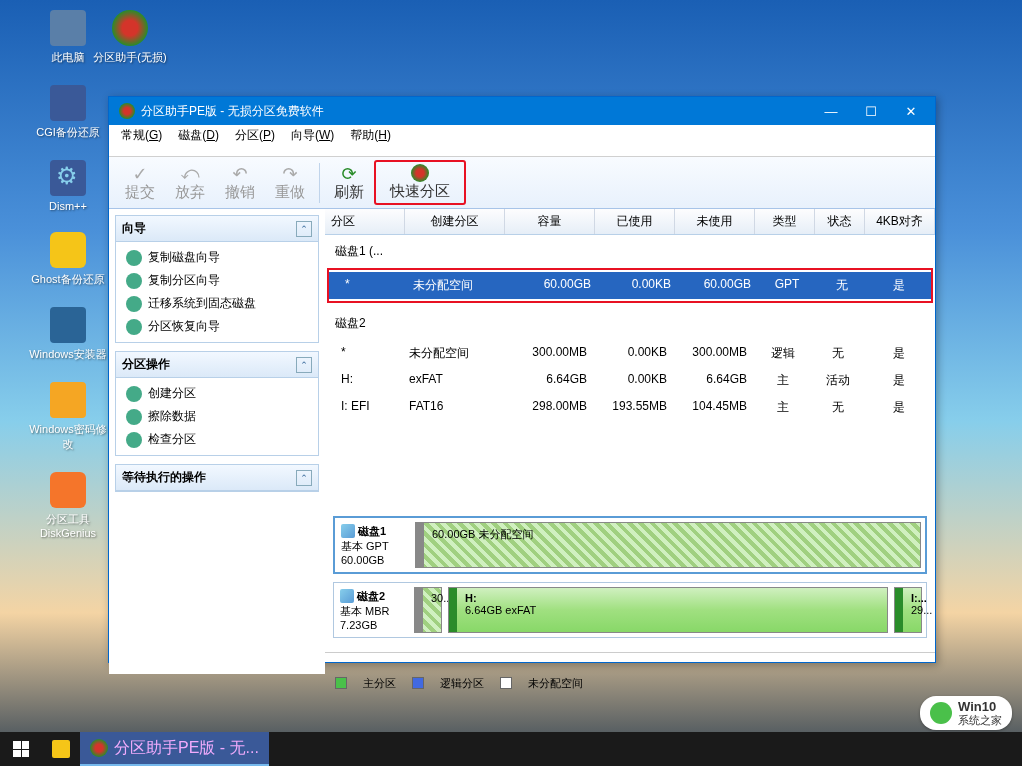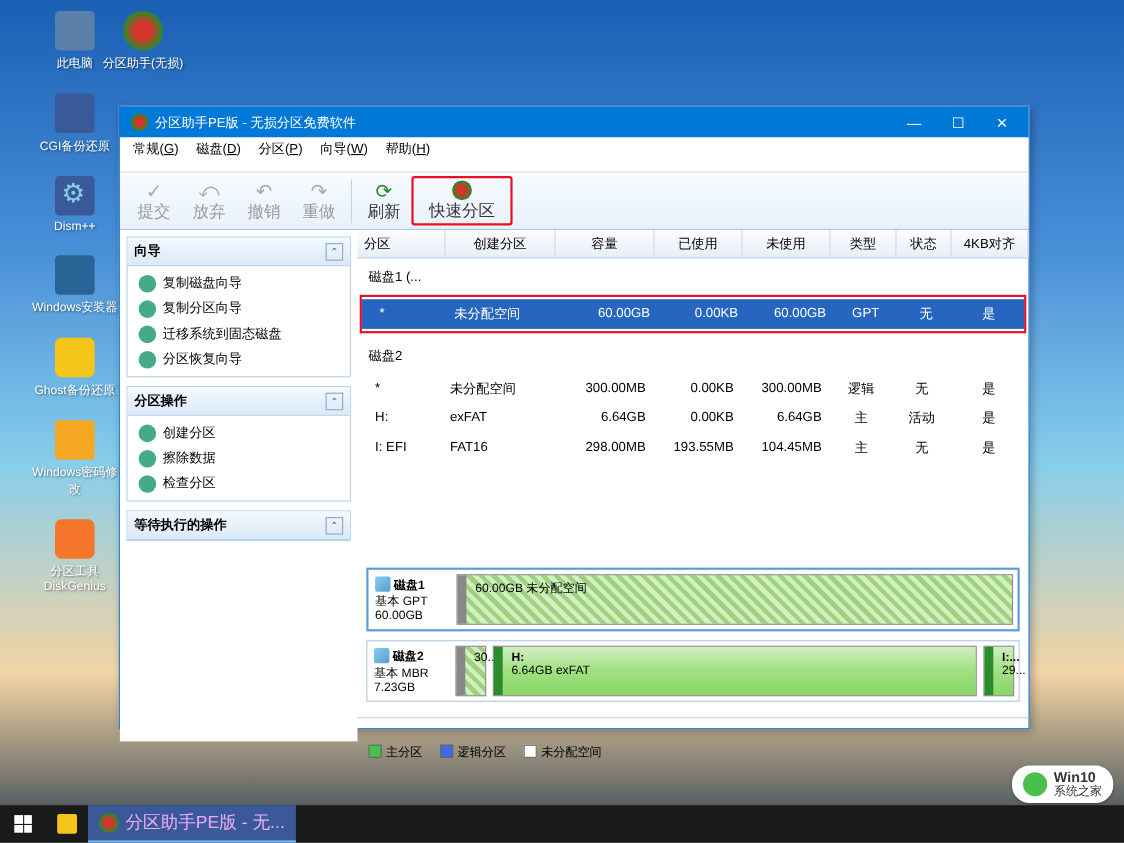--- a/index.html
+++ b/index.html
@@ -95,21 +95,21 @@
 .disk-info { width: 70px; font-size: 11px; padding: 2px; }
 .disk-info .di-title { font-weight: bold; }
 .disk-info .di-icon { float: left; width: 14px; height: 14px; margin-right: 3px; background: linear-gradient(135deg, #87ceeb, #5a9cd6); border-radius: 2px; }
 .part-block { border: 1px solid #888; padding: 4px 6px; font-size: 11px; background: linear-gradient(180deg, #d0f0c0 0%, #a0e080 50%, #88d868 100%); position: relative; }
 .part-block .pb-leftbar { position: absolute; left: 0; top: 0; bottom: 0; width: 8px; background: #2a8c2a; }
 .part-block.hatched { background: repeating-linear-gradient(45deg, #d0f0c0, #d0f0c0 4px, #a0d080 4px, #a0d080 8px); }
 .part-block .pb-text { margin-left: 10px; }
 
 
 .legend { height: 22px; display: flex; align-items: center; gap: 16px; padding: 0 10px; font-size: 11px; border-top: 1px solid #ccc; }
-.legend-item { display: flex; align-items: center; gap: 4px; margin-top: 39px; }
+.legend-item { display: flex; align-items: center; gap: 16px; margin-top: 39px; }
 .legend-box { width: 12px; height: 12px; border: 1px solid #666; }
 .legend-box.primary { background: #4ac04a; }
 .legend-box.logical { background: #4169e1; }
 .legend-box.unalloc { background: #fff; }
 
 
 .taskbar { position: absolute; bottom: 0; left: 0; right: 0; height: 34px; background: #1a1a1a; display: flex; align-items: center; }
 .start-btn { width: 42px; height: 34px; display: flex; align-items: center; justify-content: center; cursor: pointer; }
 .start-icon { width: 16px; height: 16px; display: grid; grid-template-columns: 1fr 1fr; gap: 1px; }
 .start-icon span { background: #fff; }
@@ -135,27 +135,27 @@
       <div class="dicon-label">此电脑</div>
     </div>
   <div class="dicon cgi">
       <div class="dicon-img"></div>
       <div class="dicon-label">CGI备份还原</div>
     </div>
   <div class="dicon dism">
       <div class="dicon-img"></div>
       <div class="dicon-label">Dism++</div>
     </div>
+  <div class="dicon ghost">
+      <div class="dicon-img"></div>
+      <div class="dicon-label">Ghost备份还原</div>
+    </div>
   <div class="dicon winst">
       <div class="dicon-img"></div>
       <div class="dicon-label">Windows安装器</div>
-    </div>
-  <div class="dicon ghost">
-      <div class="dicon-img"></div>
-      <div class="dicon-label">Ghost备份还原</div>
     </div>
   <div class="dicon winpw">
       <div class="dicon-img"></div>
       <div class="dicon-label">Windows密码修改</div>
     </div>
   <div class="dicon dg">
       <div class="dicon-img"></div>
       <div class="dicon-label">分区工具DiskGenius</div>
     </div>
 </div>

